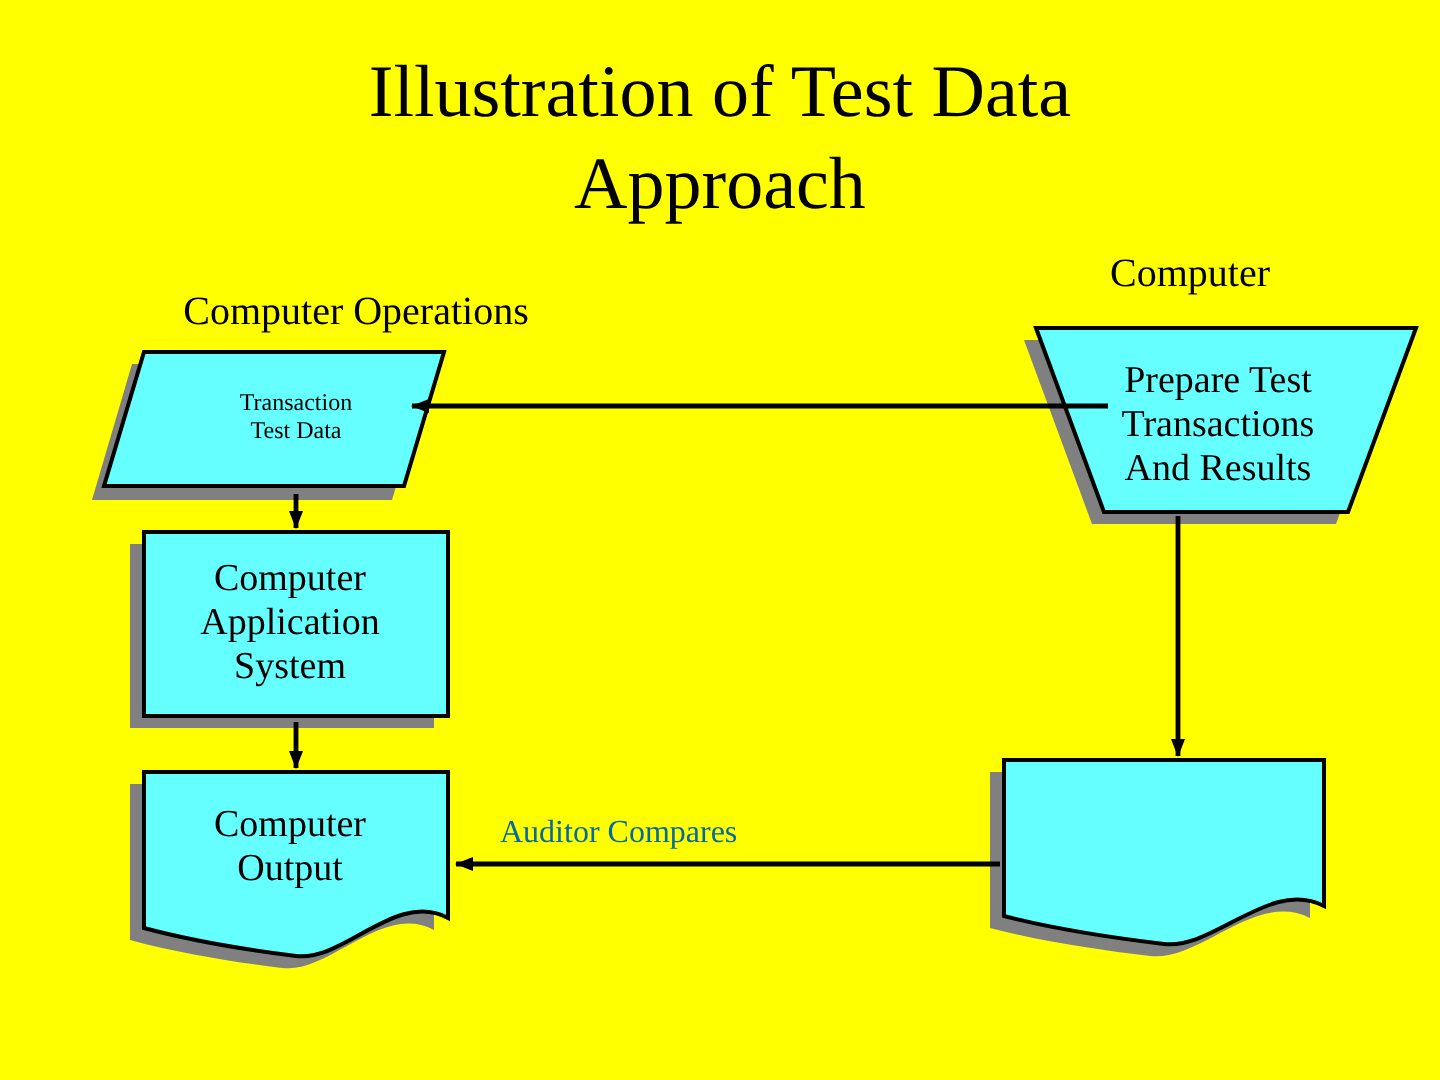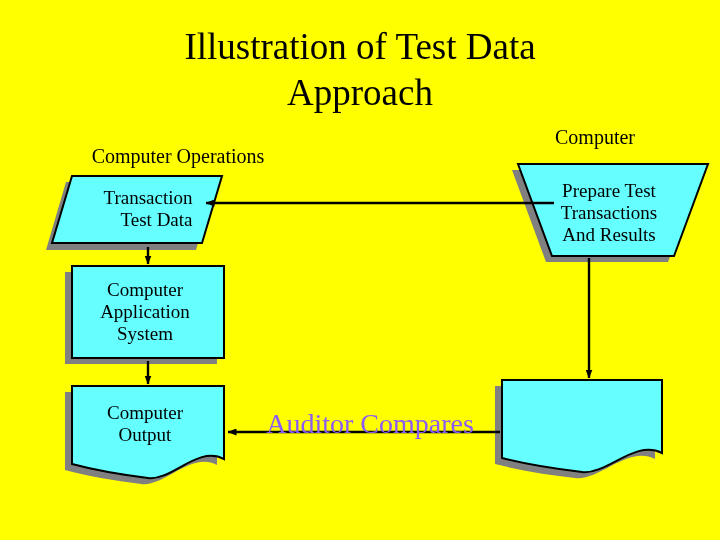--- a/index.html
+++ b/index.html
@@ -55,22 +55,21 @@
     text-align: center;
     line-height: 1.16;
     white-space: pre-line;
     display: flex;
     align-items: center;
     justify-content: center;
     flex-direction: column;
   }
   #label-transaction-test-data {
     left: 78px; top: 178px; width: 140px; height: 62px;
-    font-size: 19px;
-    text-align: right;
+    font-size: 12px;
   }
   #label-prepare-test {
     left: 530px; top: 166px; width: 158px; height: 94px;
     font-size: 19px;
   }
   #label-computer-app-system {
     left: 72px; top: 268px; width: 146px; height: 88px;
     font-size: 19px;
   }
   #label-computer-output {
@@ -78,23 +77,22 @@
     font-size: 19px;
   }
   #label-manually-processed {
     left: 502px; top: 382px; width: 156px; height: 90px;
     font-size: 19px;
   }
 
   
   #label-auditor-compares {
     left: 250px; top: 408px; width: 240px;
-    text-align: center;
-    font-size: 28px;
-    color: #8b5cf6;
+    font-size: 16px;
+    color: #0369a1;
   }
 </style>
 </head>
 <body>
 
 <div id="slide">
 
   <div class="abs" id="title">Illustration of Test Data
 Approach</div>
 

